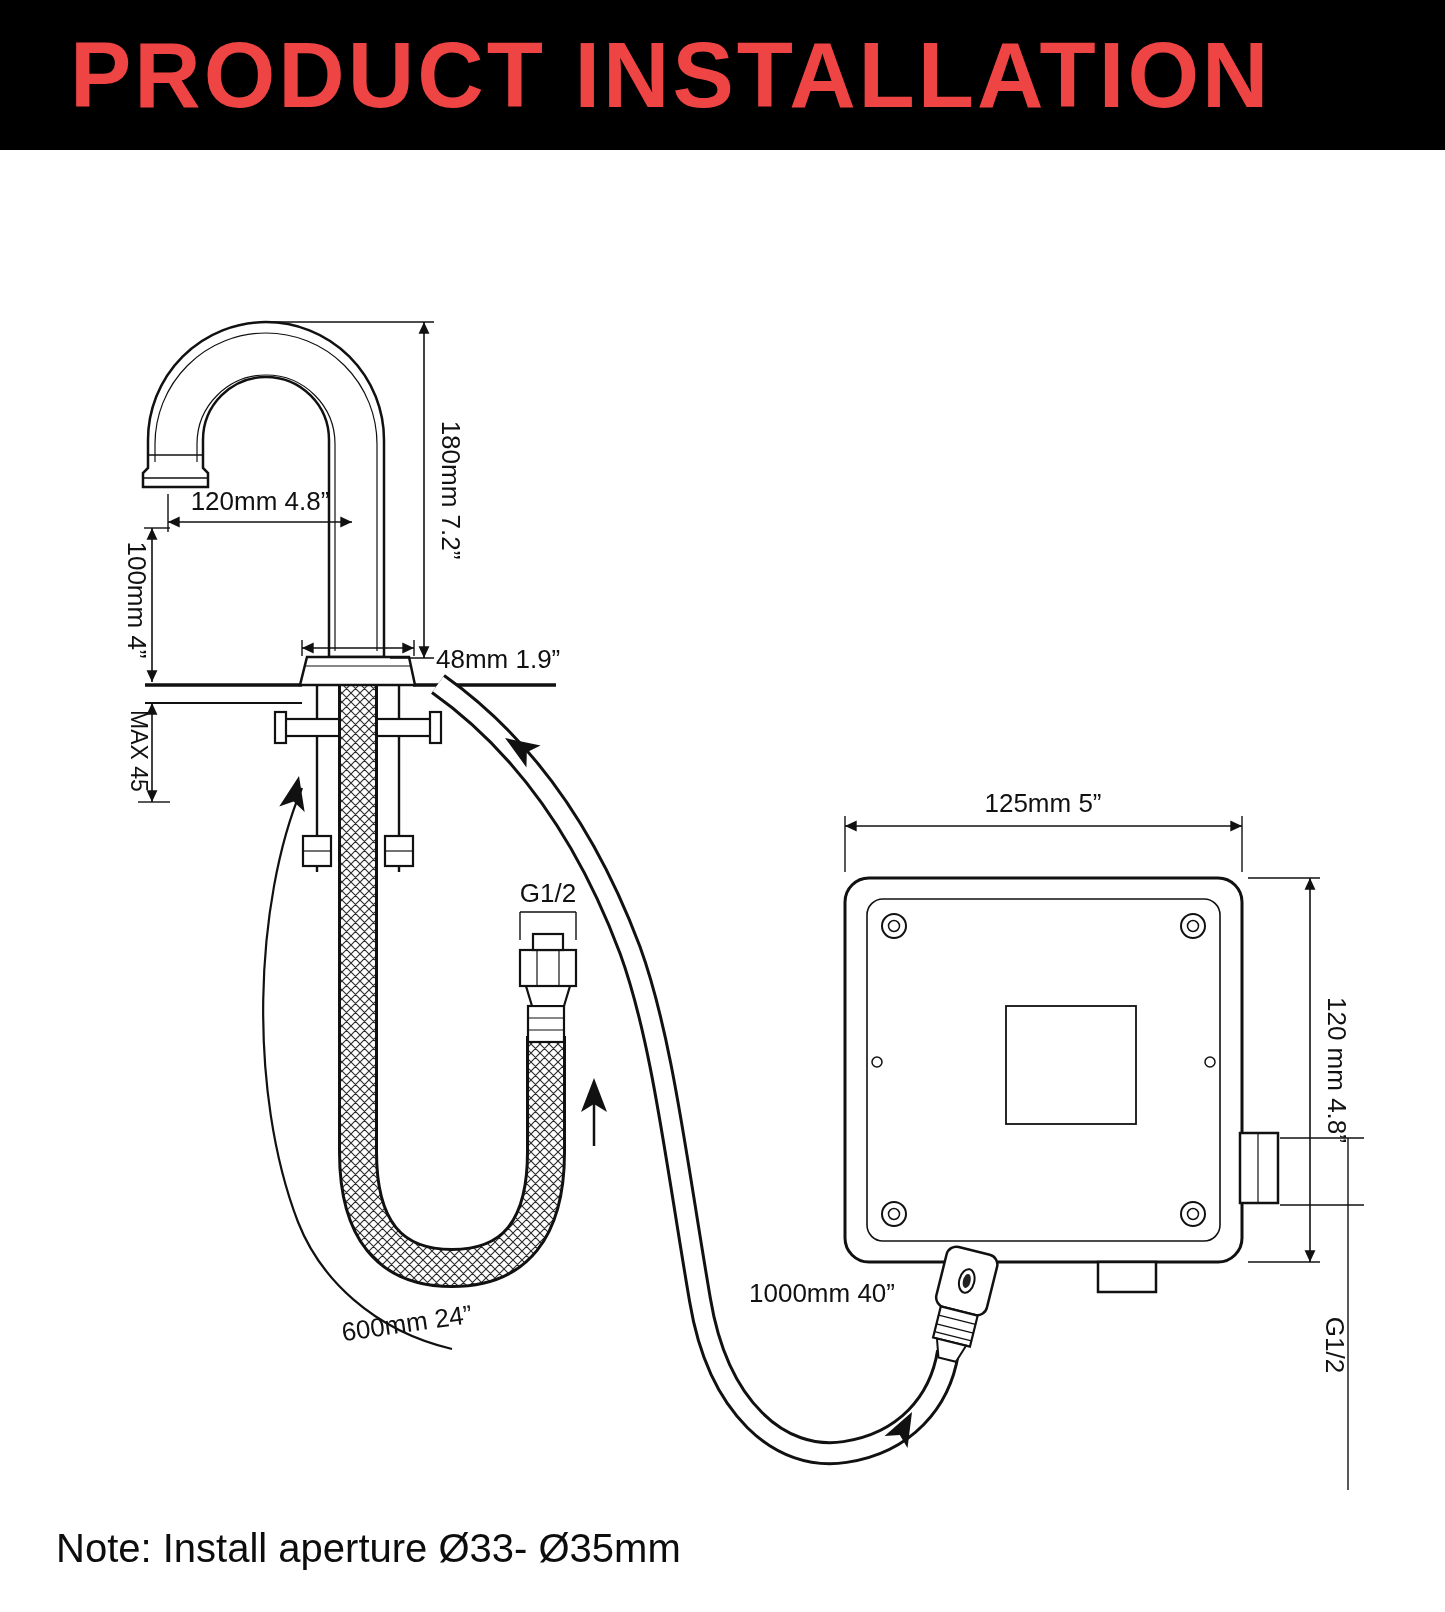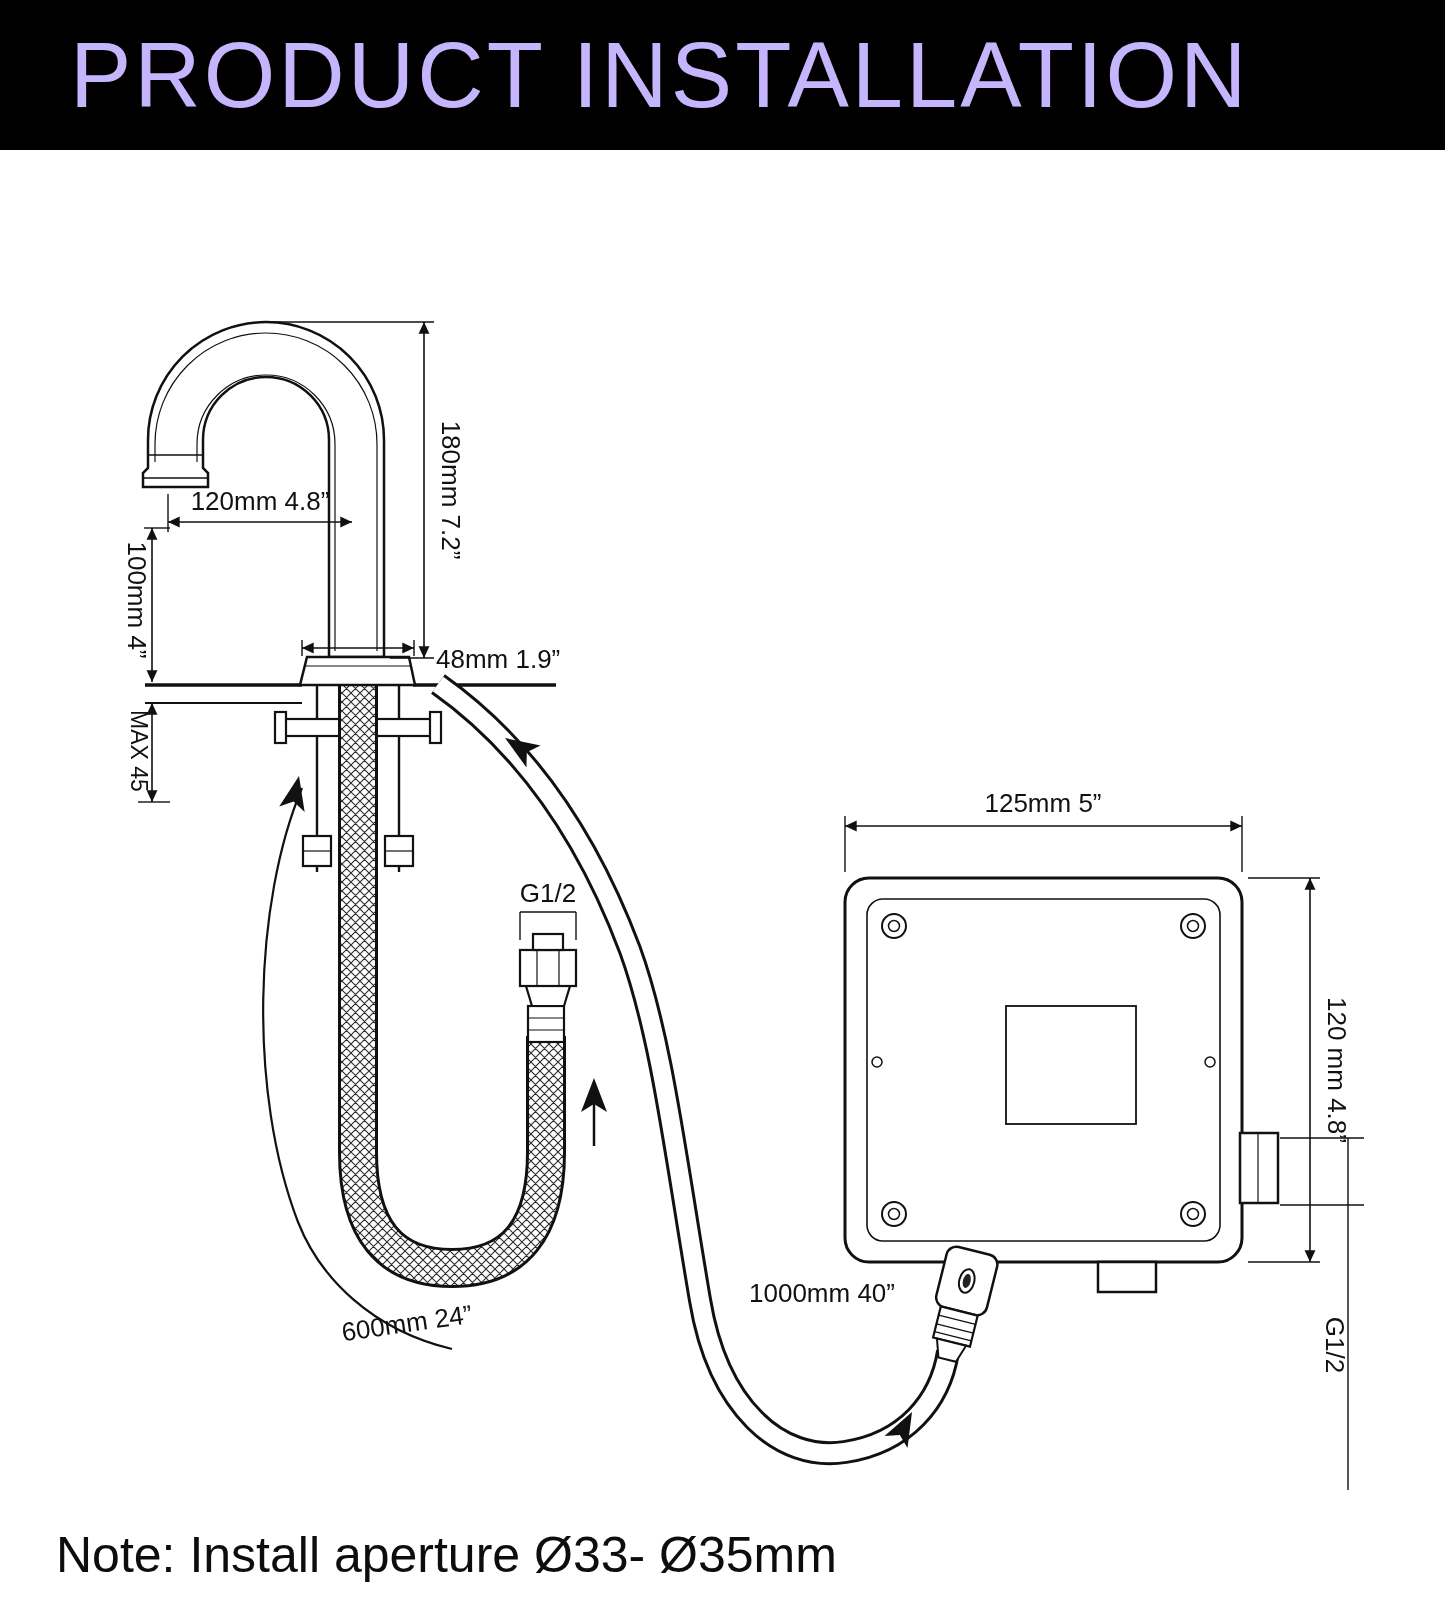--- a/index.html
+++ b/index.html
@@ -1,21 +1,21 @@
 <!DOCTYPE html>
 <html><head>
 <meta charset="utf-8">
 <style>
   *{margin:0;padding:0;box-sizing:border-box}
   html,body{background:#fff}
   body{width:1445px;height:1612px;position:relative;overflow:hidden;font-family:"Liberation Sans",sans-serif}
   .banner{position:absolute;left:0;top:0;width:1445px;height:150px;background:#000;display:flex;align-items:center;padding-left:70px;z-index:2}
-  .banner h1{color:#c4b5fd;font-size:92px;font-weight:400;letter-spacing:3px;white-space:nowrap;font-family:"Liberation Sans",sans-serif}
+  .banner h1{color:#ef4444;font-size:92px;font-weight:700;letter-spacing:3px;white-space:nowrap;font-family:"Liberation Sans",sans-serif}
   svg.diagram{position:absolute;left:0;top:0;width:1445px;height:1612px;z-index:1}
-  .note{position:absolute;left:56px;top:1526px;font-size:50px;color:#0d0d0d;z-index:2;font-family:"Liberation Sans",sans-serif}
+  .note{position:absolute;left:56px;top:1526px;font-size:40px;color:#0d0d0d;z-index:2;font-family:"Liberation Sans",sans-serif}
   .dim{font:26px "Liberation Sans",sans-serif;fill:#111}
   .dim-sm{font:23px "Liberation Sans",sans-serif;fill:#111}
   .outline{fill:#fff;stroke:#111;stroke-width:2.5}
   .thin{stroke:#111;stroke-width:1.4;fill:none}
   .contour{stroke:#111;stroke-width:1.2;fill:none}
   .dimline{stroke:#111;stroke-width:1.6;fill:none}
   .hw{fill:#fff;stroke:#111;stroke-width:2.2}
 </style>
 </head>
 <body>

